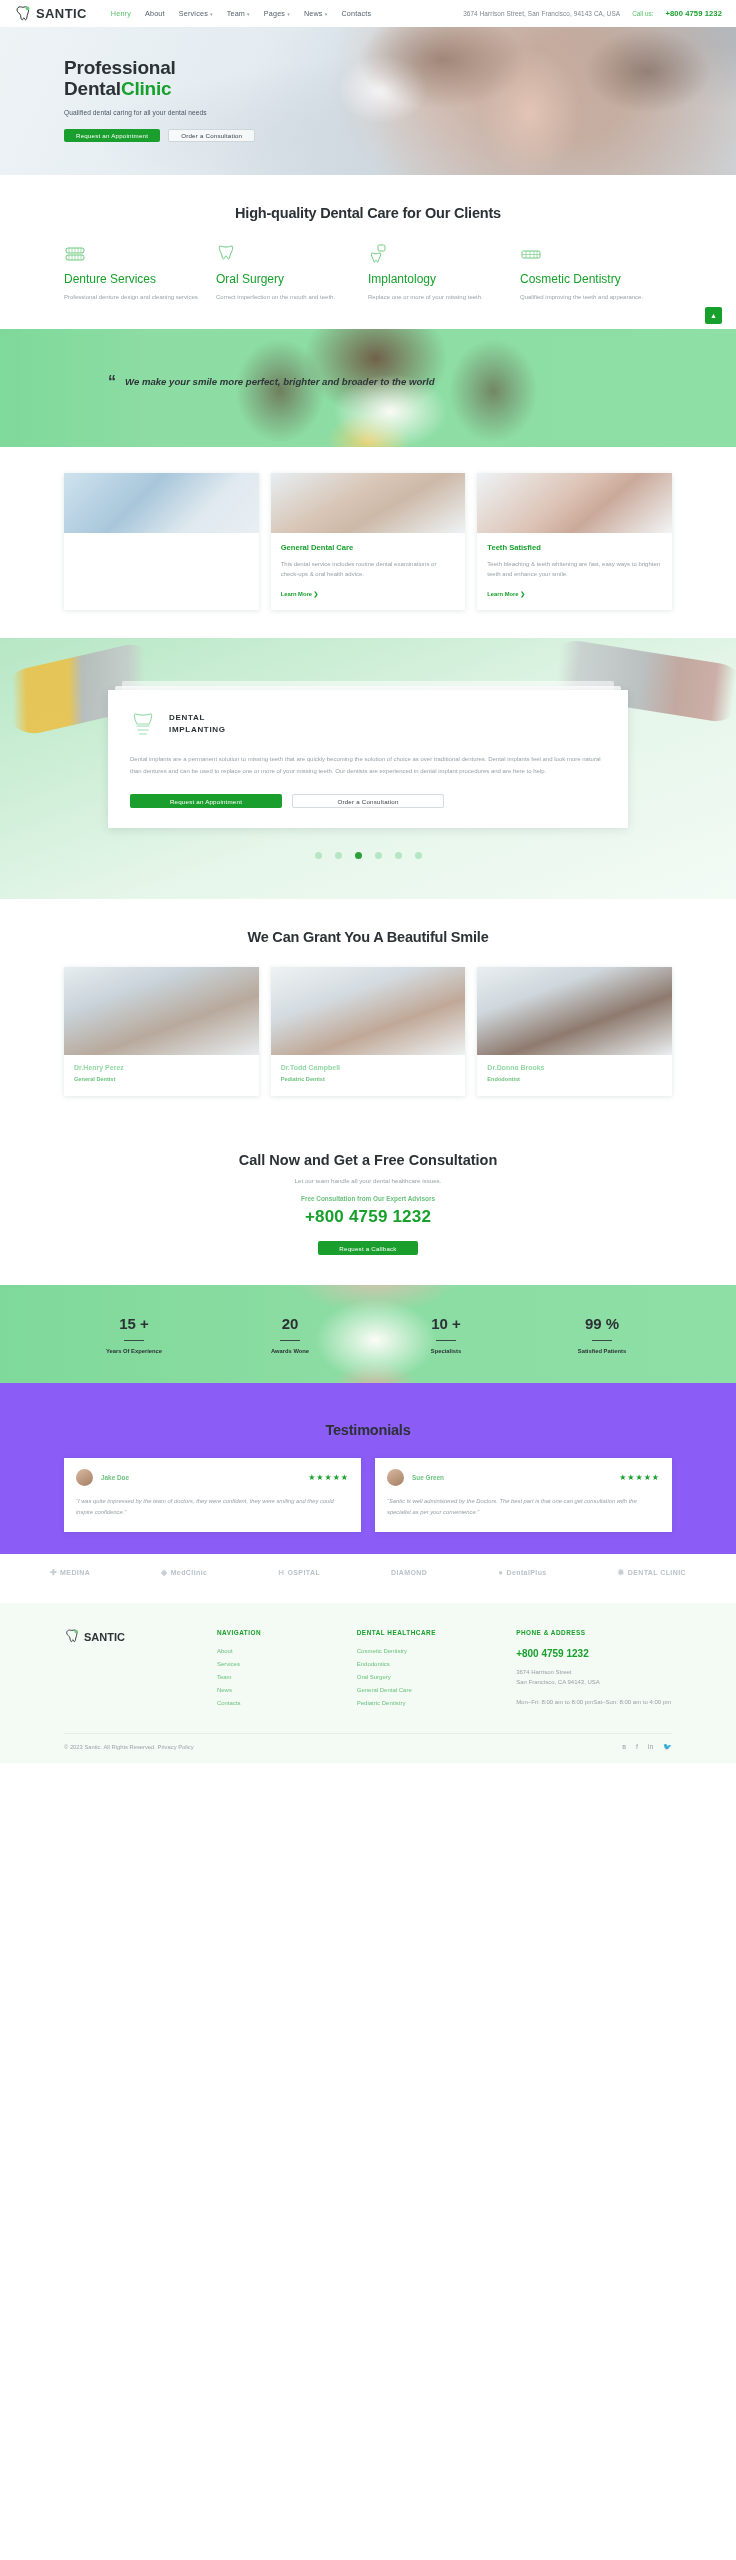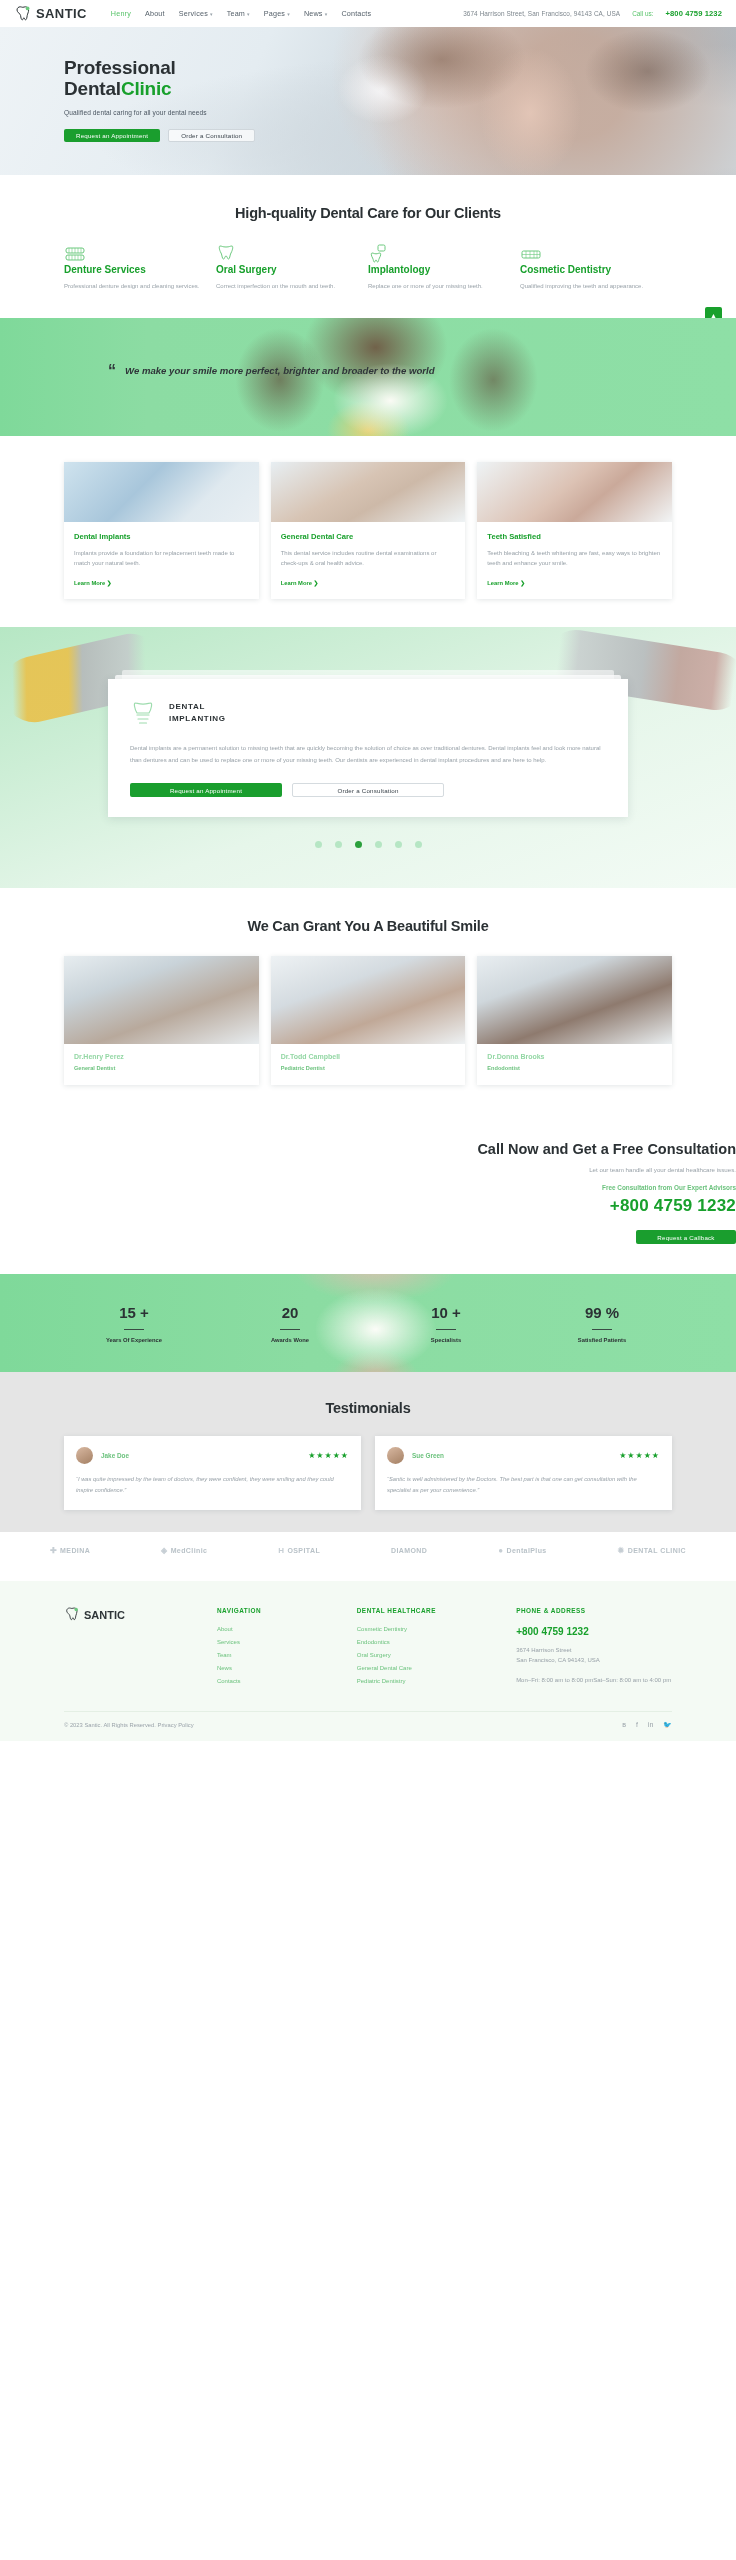--- a/index.html
+++ b/index.html
@@ -52,21 +52,21 @@
   }
   .btn-green { background:#1a9e2e; color:#fff; padding:0 12px; height:13px; min-width:86px; }
   .btn-ghost { background:rgba(255,255,255,.72); color:#39424a; border:1px solid #cfd6db; padding:0 12px; height:13px; min-width:74px; }
 
   
   .sec-hq { background:#fff; padding:30px 0 26px; position:relative; }
   .sec-title { text-align:center; font-size:14.5px; font-weight:700; color:#2b3134; letter-spacing:-.2px; }
   .hq-grid { display:grid; grid-template-columns:repeat(4,1fr); gap:0; margin-top:22px; padding:0 64px; }
   .hq-item { padding-right:16px; }
   .hq-icon { height:20px; display:flex; align-items:flex-end; color:#6cc97e; }
-  .hq-name { margin-top:1px; font-size:10px; font-weight:700; color:#18a02c; }
+  .hq-name { margin-top:9px; font-size:12px; font-weight:400; color:#18a02c; }
   .hq-desc { margin-top:6px; font-size:6px; line-height:1.75; color:#9aa3aa; }
   .scroll-top {
     position:absolute; right:14px; top:132px; width:17px; height:17px; background:#18a02c;
     border-radius:2px; display:flex; align-items:center; justify-content:center; color:#fff; font-size:7px;
   }
 
   
   .quote {
     height:118px; position:relative; overflow:hidden;
     background:linear-gradient(90deg,#7fd99a 0%, #8cdca3 20%, #8edfa6 100%);
@@ -135,21 +135,21 @@
   .tcard { background:#fff; box-shadow:0 1px 5px rgba(42,60,70,.13); }
   .tphoto { height:88px; }
   .tp1 { background:linear-gradient(160deg,#e7edf0 0%,#c9d3d9 30%,#b8a99c 62%,#e8edf0 100%); }
   .tp2 { background:linear-gradient(160deg,#eef2f4 0%,#d4dbe0 34%,#c0a897 64%,#eef2f4 100%); }
   .tp3 { background:linear-gradient(160deg,#e9eef1 0%,#cfd7dc 30%,#8e7a6e 62%,#eaeff1 100%); }
   .tbody { padding:9px 10px 14px; }
   .tname { font-size:7px; font-weight:700; color:#93d7a4; }
   .trole { margin-top:5px; font-size:5.6px; font-weight:700; color:#6bc27d; }
 
   
-  .call-sec { background:#fff; padding:24px 0 30px; text-align:right; }
+  .call-sec { background:#fff; padding:24px 0 30px; text-align:center; }
   .call-h { font-size:14.5px; font-weight:700; color:#2b3134; }
   .call-sub { margin-top:9px; font-size:6.2px; color:#98a1a8; }
   .call-exp { margin-top:11px; font-size:6.4px; font-weight:700; color:#6bc27d; }
   .call-phone { margin-top:5px; font-size:17px; font-weight:700; color:#18a02c; letter-spacing:.2px; }
   .call-btn { margin-top:14px; display:inline-flex; height:14px; min-width:100px; }
 
   
   .stats {
     position:relative; height:98px; overflow:hidden;
     background:linear-gradient(90deg,#7fd99a 0%, #8bdca2 42%, #8edfa6 100%);
@@ -161,21 +161,21 @@
       radial-gradient(ellipse 120px 54px at 50% 12%, rgba(226,190,176,.9), rgba(226,190,176,0) 70%),
       radial-gradient(ellipse 60px 36px at 50% 88%, rgba(222,180,166,.85), rgba(222,180,166,0) 72%);
   }
   .stats-grid { position:relative; z-index:3; display:grid; grid-template-columns:repeat(4,1fr); height:100%; align-items:center; padding:0 56px; }
   .stat { text-align:center; }
   .snum { font-size:15px; font-weight:700; color:#2b3134; }
   .sbar { width:20px; height:1.5px; background:#2b3134; margin:8px auto 0; opacity:.85; }
   .slab { margin-top:7px; font-size:5.8px; font-weight:700; color:#2b3134; }
 
   
-  .test-sec { background:#e5e5e5; padding:28px 64px 22px; }
+  .test-sec { background:#8b5cf6; padding:39px 64px 22px; }
   .test-grid { display:grid; grid-template-columns:repeat(2,1fr); gap:14px; margin-top:20px; }
   .tst { background:#fff; box-shadow:0 1px 5px rgba(42,60,70,.12); padding:11px 12px 14px; }
   .tst-top { display:flex; align-items:center; }
   .av { width:17px; height:17px; border-radius:50%; background:linear-gradient(150deg,#d9b9a2,#a37f63); }
   .tst-name { margin-left:8px; font-size:6.4px; font-weight:700; color:#6bc27d; }
   .stars { margin-left:auto; color:#18a02c; font-size:8px; letter-spacing:1px; }
   .tst-q { margin-top:10px; font-size:5.8px; font-style:italic; line-height:1.85; color:#98a1a8; }
 
   
   .brands { background:#fff; padding:14px 50px 26px; display:flex; align-items:center; justify-content:space-between; }
@@ -296,25 +296,20 @@
     <div class="quote-inner">
       <span class="qmark">“</span>
       <span class="qtext">We make your smile more perfect, brighter and broader to the world</span>
     </div>
   </section>
 
   <section class="cards-sec">
     <div class="cards">
       <div class="card">
         <div class="card-img ci1"></div>
-        <div class="card-body">
-          <div class="card-title">Dental Implants</div>
-          <div class="card-desc">Implants provide a foundation for replacement teeth made to match your natural teeth.</div>
-          <a href="#" class="learn"><span>Learn More</span> ❯</a>
-        </div>
       </div>
       <div class="card">
         <div class="card-img ci2"></div>
         <div class="card-body">
           <div class="card-title">General Dental Care</div>
           <div class="card-desc">This dental service includes routine dental examinations or check-ups &amp; oral health advice.</div>
           <a href="#" class="learn"><span>Learn More</span> ❯</a>
         </div>
       </div>
       <div class="card">

